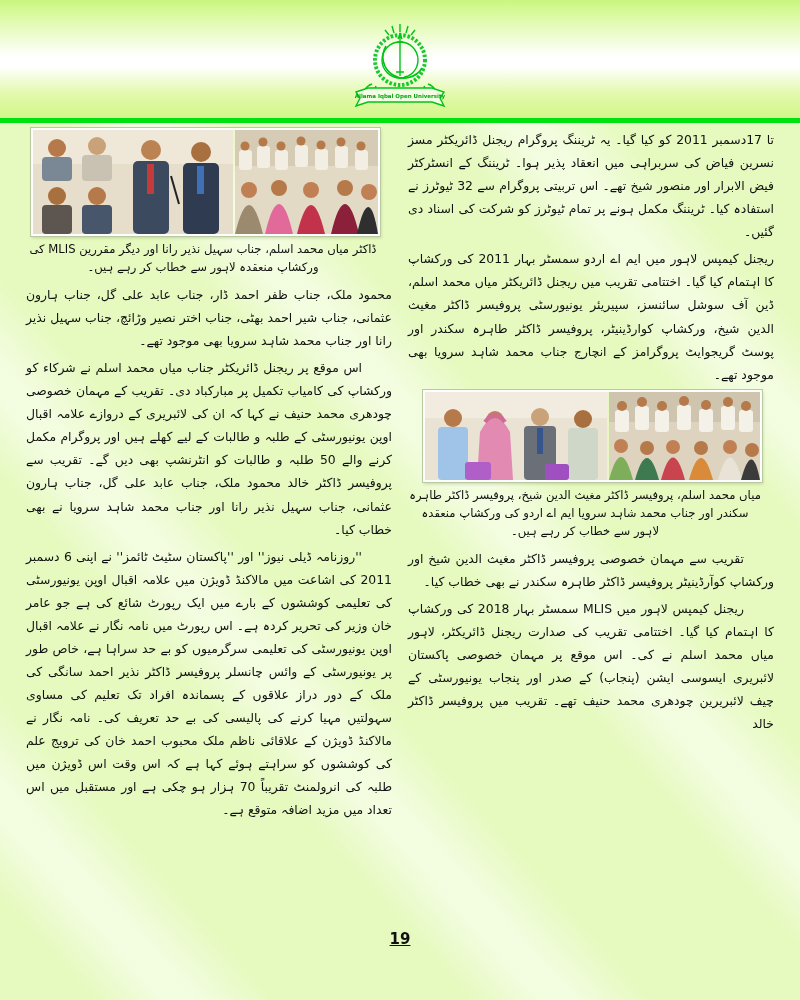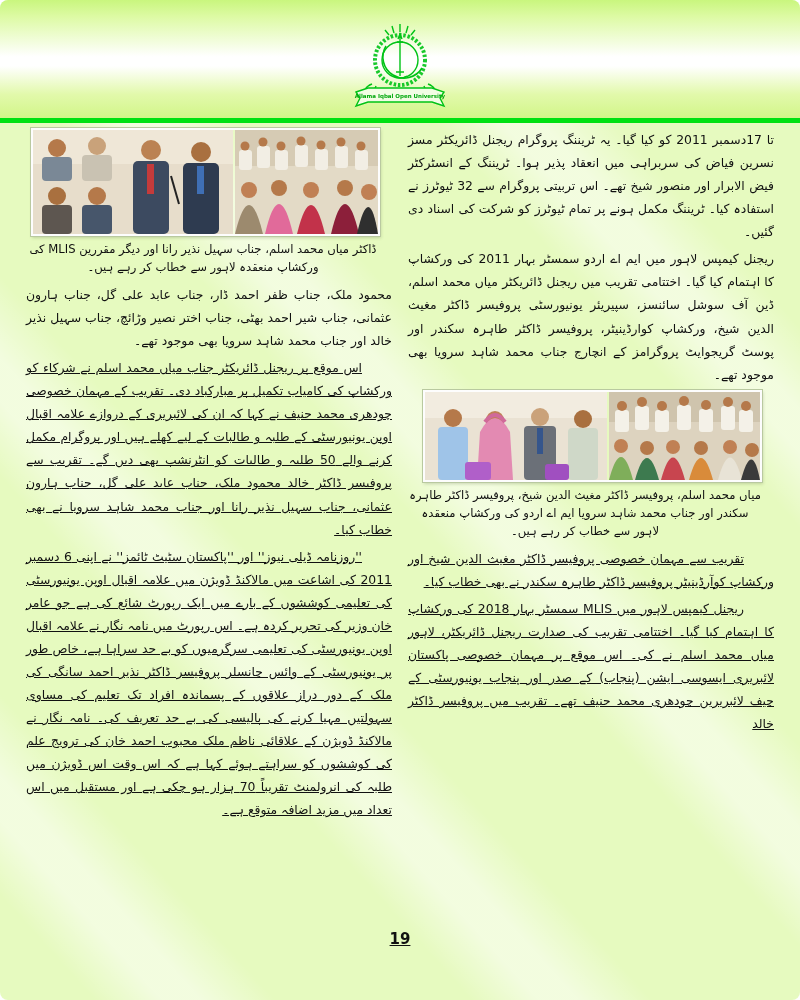--- a/index.html
+++ b/index.html
@@ -5,38 +5,37 @@
   html,body{margin:0;padding:0;}
   .page{
     position:relative;width:800px;height:1000px;overflow:hidden;
     font-family:"DejaVu Sans",sans-serif;
     background-color:#e6fabf;
     background-image:
       repeating-linear-gradient(48deg,
         rgba(255,255,255,0) 0px, rgba(255,255,255,0) 70px,
         rgba(255,255,255,0.5) 120px, rgba(255,255,255,0.5) 150px,
         rgba(255,255,255,0) 205px, rgba(255,255,255,0) 280px);
-    border-radius: 8px;
   }
   .masthead{
     position:absolute;top:0;left:0;width:800px;height:118px;
     background:linear-gradient(180deg,#c9f67e 0%,#ddfaa4 14%,#ffffff 48%,#ffffff 56%,#e2f9ab 80%,#d2f689 100%);
     border-bottom:5px solid #00e112;
   }
   .logo-wrap{position:absolute;left:50%;top:22px;transform:translateX(-50%);}
   .content{
     position:absolute;top:128px;left:26px;width:748px;height:815px;
     direction:rtl;display:flex;gap:16px;
   }
   .col{width:50%;}
   p.body{
     margin:0 0 4px 0;color:#111;font-size:12.4px;line-height:1.86;
     text-align:justify;text-align-last:right;direction:rtl;
   }
-  p.indent{text-indent:30px;text-decoration:underline;}
+  p.indent{text-indent:30px;}
   h2.sec{
     margin:9px 0 5px 0;text-align:center;direction:rtl;
     font-size:19px;font-weight:bold;color:#00b607;
     text-shadow:0 0 1px #0a7d00;letter-spacing:0.5px;
   }
   figure{margin:0 12px 6px 0;}
   .photo{
     display:block;border:2px solid #fdfdfd;outline:1px solid #b9c9a0;
     box-shadow:1px 2px 3px rgba(80,100,50,0.25);
   }
@@ -211,21 +210,21 @@
               <path d="M264 104 Q278 46 292 104 Z" fill="#c2324a"></path>
             <circle cx="312" cy="58" r="8" fill="#b5794a"></circle>
               <path d="M298 104 Q312 44 326 104 Z" fill="#8c1f3a"></path>
             <circle cx="336" cy="62" r="8" fill="#c08054"></circle>
               <path d="M324 104 Q336 50 345 104 Z" fill="#2f2f2f"></path>
           </g>
         </svg>
         <figcaption>ڈاکٹر میاں محمد اسلم، جناب سہیل نذیر رانا اور دیگر مقررین MLIS کی ورکشاپ منعقدہ لاہور سے خطاب کر رہے ہیں۔</figcaption>
       </figure>
 
-      <p class="body">محمود ملک، جناب ظفر احمد ڈار، جناب عابد علی گل، جناب ہارون عثمانی، جناب شیر احمد بھٹی، جناب اختر نصیر وڑائچ، جناب سہیل نذیر خالد اور جناب محمد شاہد سرویا بھی موجود تھے۔</p>
+      <p class="body">محمود ملک، جناب ظفر احمد ڈار، جناب عابد علی گل، جناب ہارون عثمانی، جناب شیر احمد بھٹی، جناب اختر نصیر وڑائچ، جناب سہیل نذیر رانا اور جناب محمد شاہد سرویا بھی موجود تھے۔</p>
       <p class="body indent">اس موقع پر ریجنل ڈائریکٹر جناب میاں محمد اسلم نے شرکاء کو ورکشاپ کی کامیاب تکمیل پر مبارکباد دی۔ تقریب کے مہمان خصوصی چودھری محمد حنیف نے کہا کہ ان کی لائبریری کے دروازے علامہ اقبال اوپن یونیورسٹی کے طلبہ و طالبات کے لیے کھلے ہیں اور پروگرام مکمل کرنے والے 50 طلبہ و طالبات کو انٹرنشپ بھی دیں گے۔ تقریب سے پروفیسر ڈاکٹر خالد محمود ملک، جناب عابد علی گل، جناب ہارون عثمانی، جناب سہیل نذیر رانا اور جناب محمد شاہد سرویا نے بھی خطاب کیا۔</p>
 
 
       <p class="body indent">''روزنامہ ڈیلی نیوز'' اور ''پاکستان سٹیٹ ٹائمز'' نے اپنی 6 دسمبر 2011 کی اشاعت میں مالاکنڈ ڈویژن میں علامہ اقبال اوپن یونیورسٹی کی تعلیمی کوششوں کے بارے میں ایک رپورٹ شائع کی ہے جو عامر خان وزیر کی تحریر کردہ ہے۔ اس رپورٹ میں نامہ نگار نے علامہ اقبال اوپن یونیورسٹی کی تعلیمی سرگرمیوں کو بے حد سراہا ہے، خاص طور پر یونیورسٹی کے وائس چانسلر پروفیسر ڈاکٹر نذیر احمد سانگی کی ملک کے دور دراز علاقوں کے پسماندہ افراد تک تعلیم کی مساوی سہولتیں مہیا کرنے کی پالیسی کی بے حد تعریف کی۔ نامہ نگار نے مالاکنڈ ڈویژن کے علاقائی ناظم ملک محبوب احمد خان کی ترویج علم کی کوششوں کو سراہتے ہوئے کہا ہے کہ اس وقت اس ڈویژن میں طلبہ کی انرولمنٹ تقریباً 70 ہزار ہو چکی ہے اور مستقبل میں اس تعداد میں مزید اضافہ متوقع ہے۔</p>
     </div>
   </div>
 
   <div class="pageno">19</div>
 </div>
 

